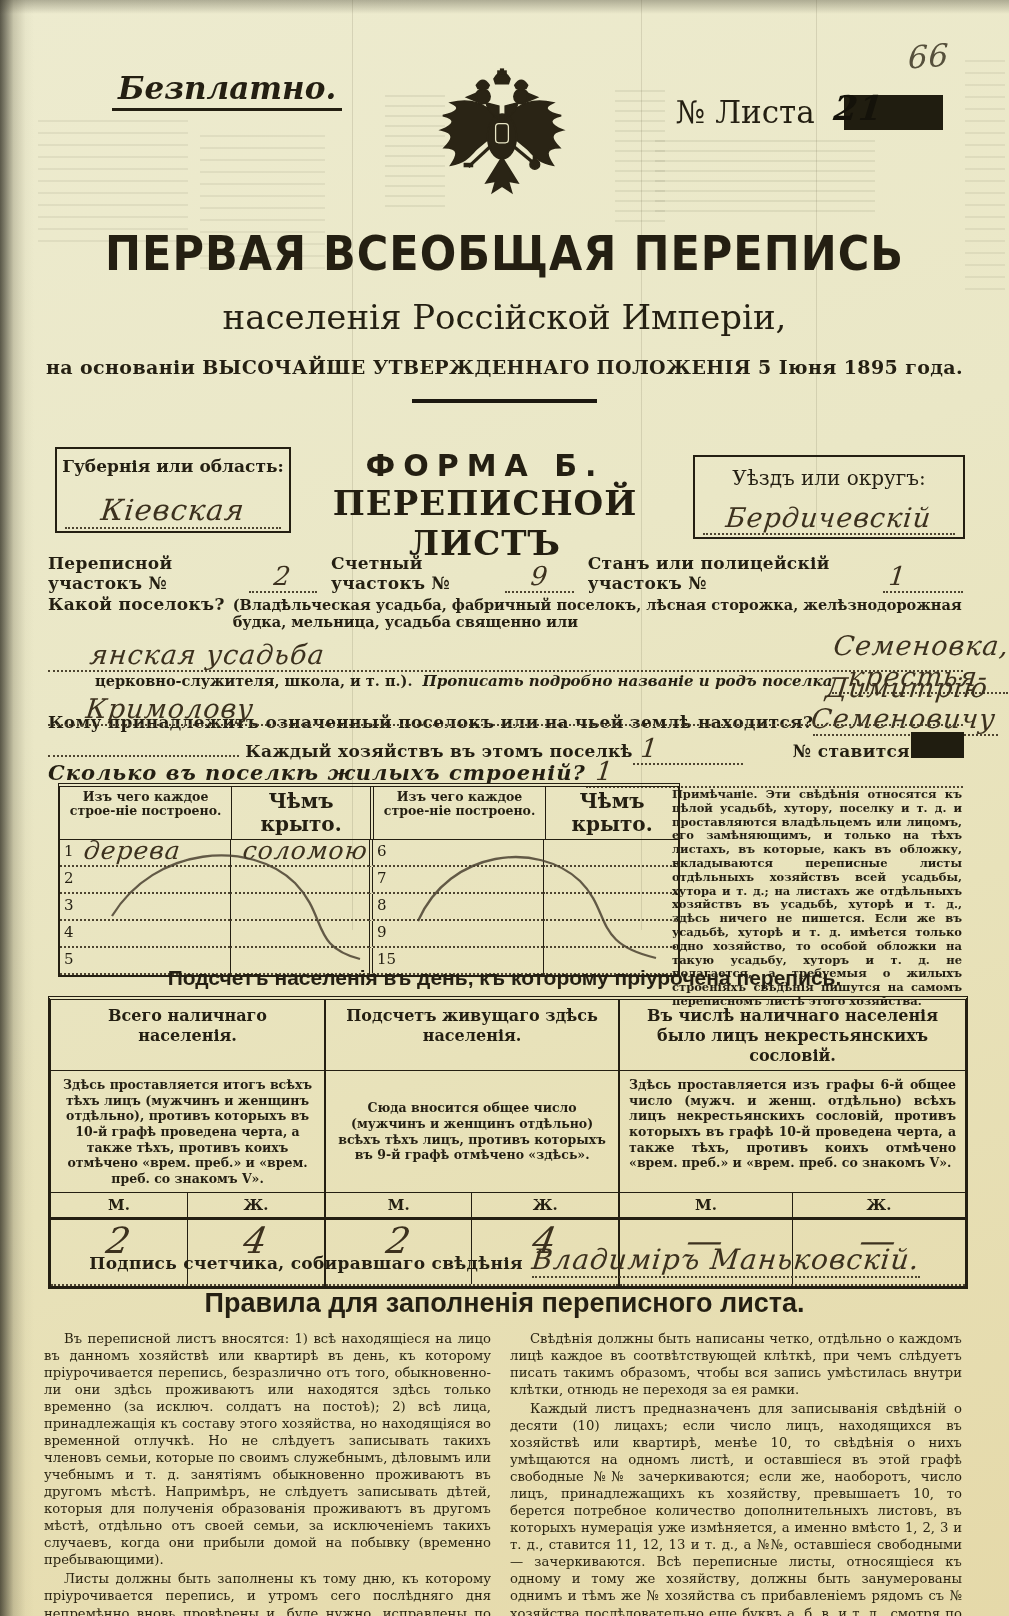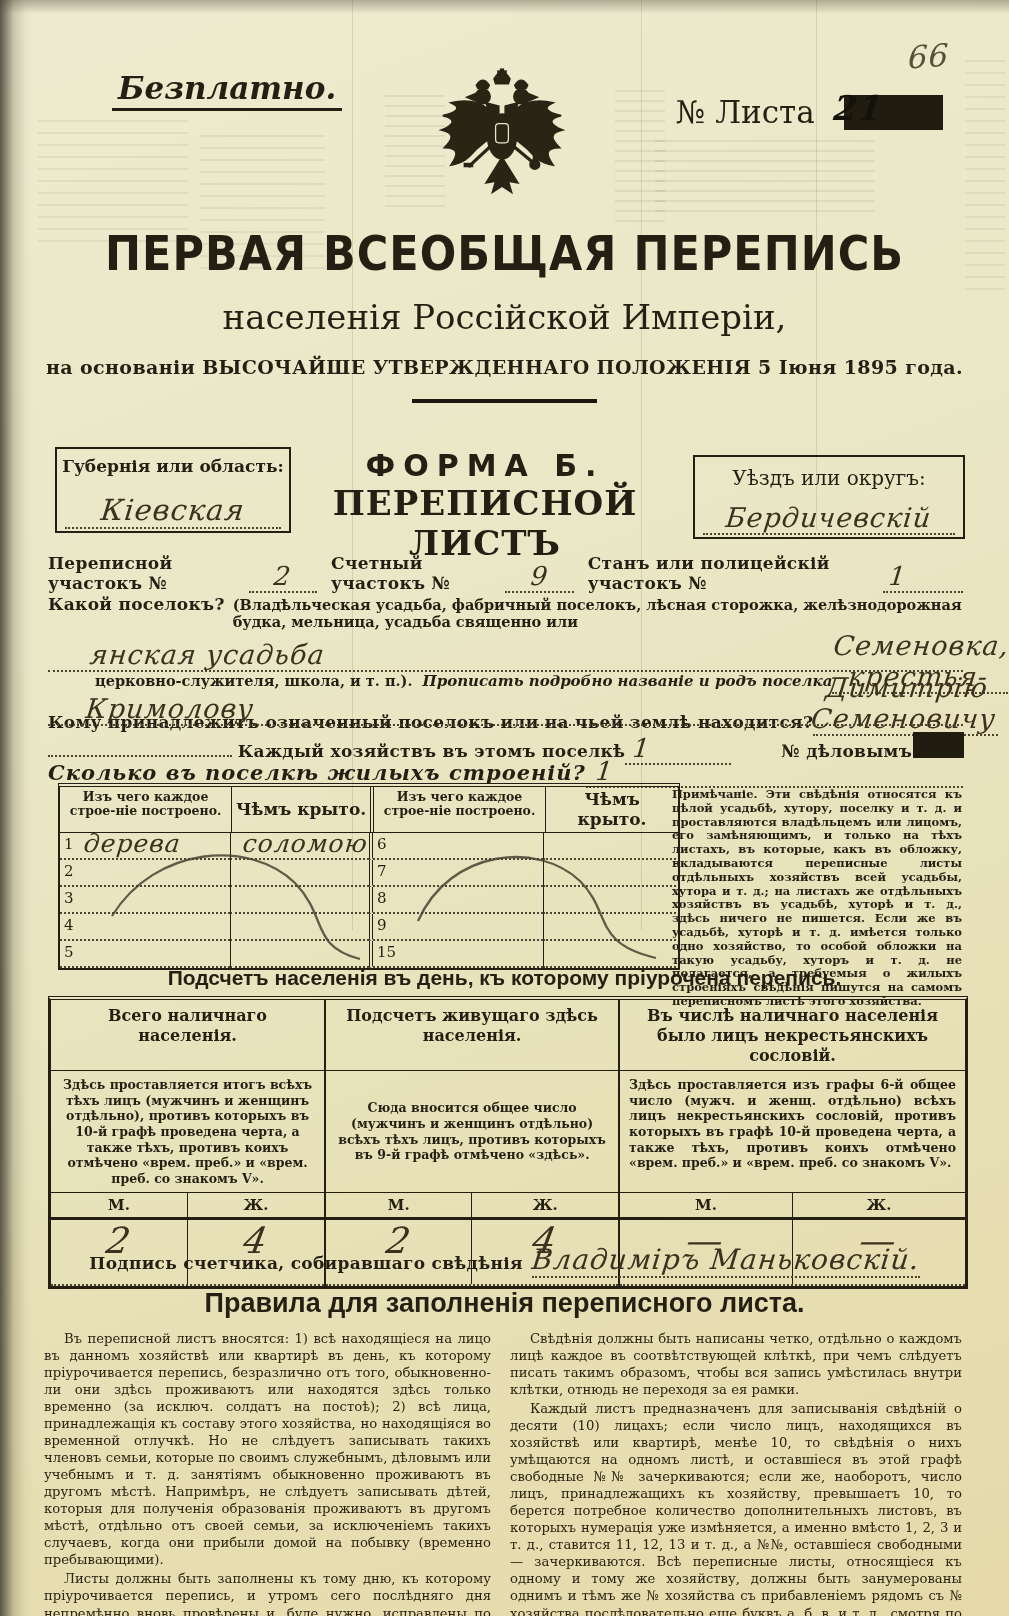--- a/index.html
+++ b/index.html
@@ -22,21 +22,21 @@
   .hw{font-family:"DejaVu Serif","Liberation Serif",serif;font-style:italic;color:#3c311e;
       transform:skewX(-6deg);display:inline-block;letter-spacing:1px;}
   .redact{background:#201d10;display:inline-block;box-shadow:0 0 0 1px #201d10;}
   .label-serif{font-weight:bold;font-size:17px;letter-spacing:.3px;}
   .small-note{font-size:14.5px;font-weight:bold;}
   .field-row{position:absolute;left:48px;width:915px;display:flex;align-items:flex-end;}
   
   .btable{position:absolute;left:48px;top:783px;width:618px;border:2px solid #241f12;border-top:4px double #241f12;margin-left:10px;}
   .btable .hdr{display:flex;border-bottom:1px solid #241f12;}
   .btable .hcell{font-weight:bold;text-align:center;padding:3px 2px;font-size:12.5px;line-height:1.15;}
-  .btable .hcell.roof{font-size:17px;display:flex;align-items:center;justify-content:center;}
+  .btable .hcell.roof{font-size:20px;display:flex;align-items:center;justify-content:center;}
   .vline{border-left:1px solid #241f12;}
   .vline-heavy{border-left:4px double #241f12;}
   .btable .row{display:flex;height:27px;}
   .btable .rcell{border-bottom:2px dotted #4d4430;position:relative;font-size:15px;}
   .btable .row:last-child .rcell{border-bottom:none;}
   .rowno{position:absolute;left:4px;top:2px;font-size:15px;}
   
   .note{position:absolute;left:672px;top:788px;width:290px;font-size:11.5px;line-height:1.2;
         font-weight:bold;text-align:justify;color:#241f12;}
   
@@ -162,21 +162,21 @@
     <span class="dotted" style="flex:1;text-align:center;"><span class="hw" style="font-size:27px;">Димитрію Семеновичу</span></span>
   </div>
   <div class="field-row dotted" style="top:700px;height:24px;">
     <span class="hw" style="font-size:27px;margin-left:38px;">Кримолову</span>
   </div>
 
   <div class="field-row" style="top:733px;align-items:baseline;">
     <span class="dotted" style="width:300px;height:16px;"></span>
     <span class="label-serif" style="white-space:nowrap;margin-left:6px;">Каждый хозяйствъ въ этомъ поселкѣ</span>
     <span class="dotted" style="width:160px;text-align:left;padding-left:8px;"><span class="hw" style="font-size:26px;">1</span></span>
-    <span class="label-serif" style="white-space:nowrap;margin-left:50px;">№ дѣловымъ</span>
+    <span class="label-serif" style="white-space:nowrap;margin-left:50px;">№ ставится</span>
     <span class="redact" style="width:80px;height:24px;margin-left:2px;"></span>
   </div>
 
   <div class="field-row" style="top:756px;align-items:baseline;">
     <span style="font-style:italic;font-weight:bold;font-size:21px;letter-spacing:1px;white-space:nowrap;">Сколько въ поселкѣ жилыхъ строеній?</span>
     <span class="dotted" style="width:440px;text-align:left;padding-left:10px;"><span class="hw" style="font-size:26px;">1</span></span>
   </div>
 
   <div class="btable">
     <div class="hdr">

